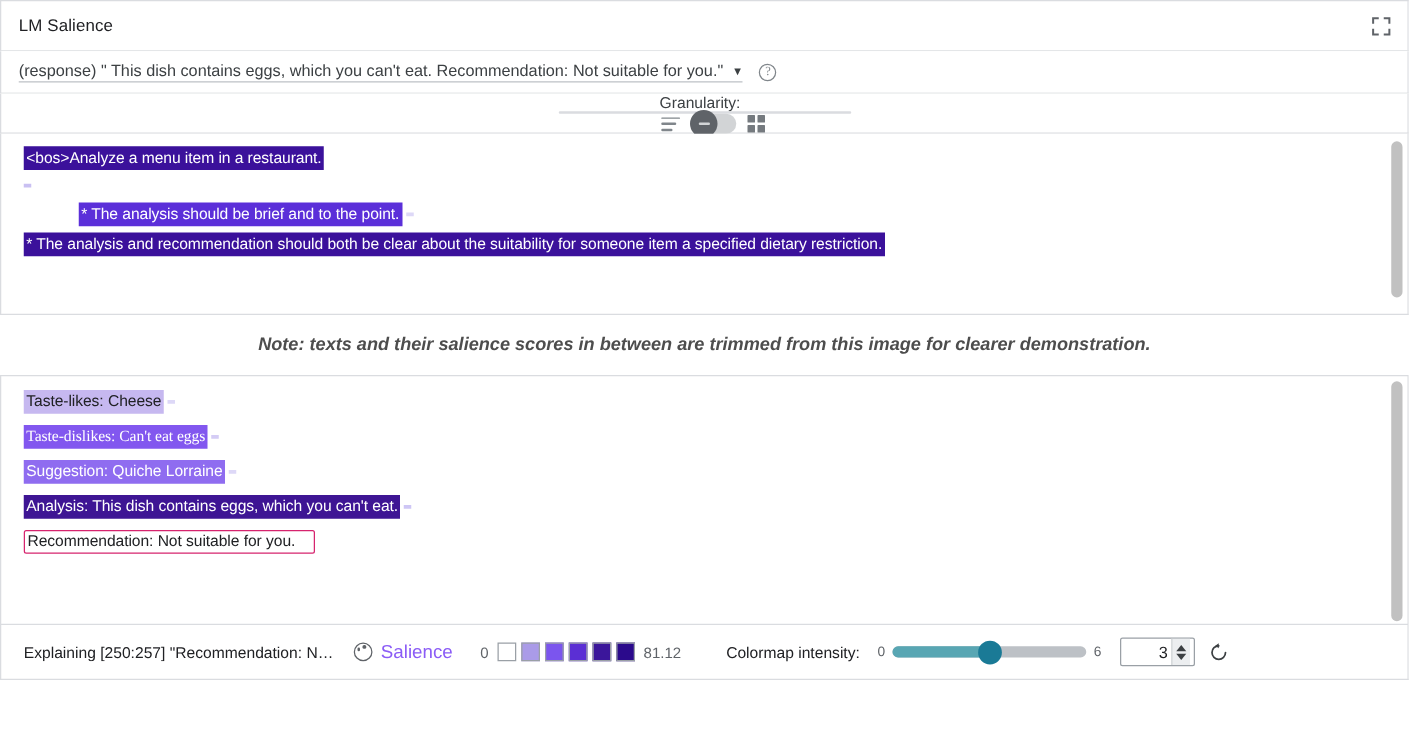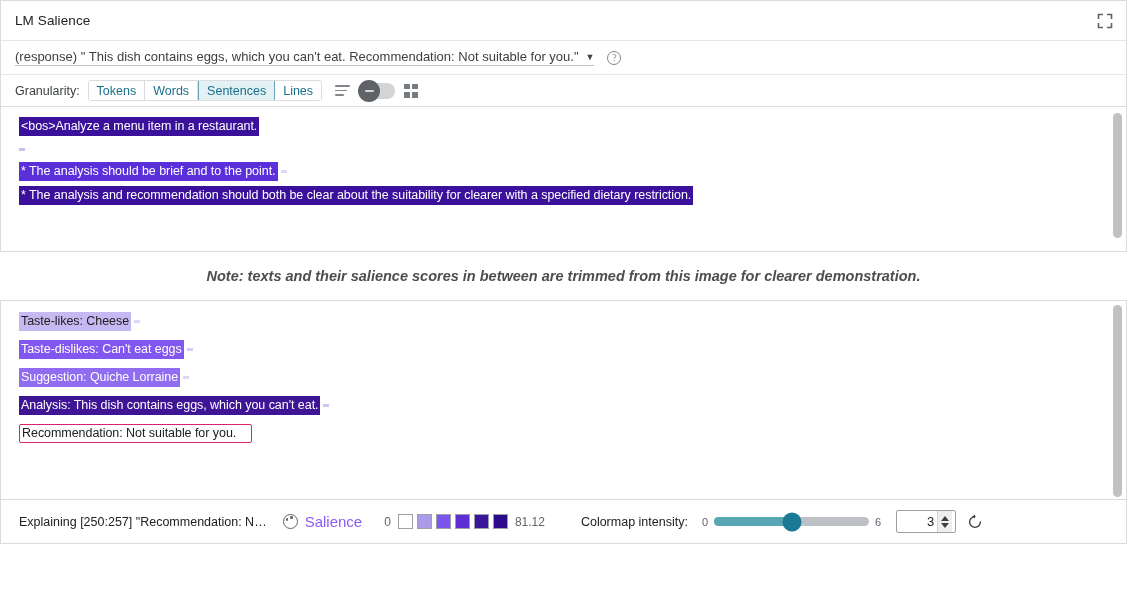--- a/index.html
+++ b/index.html
@@ -97,20 +97,21 @@
   .toolbar {
     height: 32px;
     min-height: 32px;
     border-left: 1px solid #dadce0;
     border-right: 1px solid #dadce0;
     border-bottom: 1px solid #dadce0;
     display: flex;
     align-items: center;
     padding: 0 13px 0 14px;
     background: #fff;
+    flex-direction: column;
   }
   .tb-label {
     font-size: 12.5px;
     color: #3c4043;
     margin-right: 8px;
     white-space: nowrap;
   }
   .seg {
     display: inline-flex;
     border: 1px solid #dadce0;
@@ -434,45 +435,45 @@
 
       <div class="tline">
         <span class="chunk" style="background:#3b119b;color:#ffffff;">&lt;bos&gt;Analyze a menu item in a restaurant.</span>
       </div>
 
       <div class="tline">
         <span class="chunk sep" style="background:#c9c0f2;"></span>
       </div>
 
       <div class="tline">
-        <span class="chunk" style="background:#5b2fd9;color:#ffffff;">* The analysis should be brief and to the point.</span><span class="chunk sep" style="background:#ddd8f7;margin-left:3px;"></span>
+        <span class="chunk" style="background:#5b2fd9;color:#ffffff;margin-left:44px;">* The analysis should be brief and to the point.</span><span class="chunk sep" style="background:#ddd8f7;margin-left:3px;"></span>
       </div>
 
       <div class="tline">
-        <span class="chunk" style="background:#3b119b;color:#ffffff;">* The analysis and recommendation should both be clear about the suitability for clearer with a specified dietary restriction.</span>
+        <span class="chunk" style="background:#3b119b;color:#ffffff;">* The analysis and recommendation should both be clear about the suitability for someone item a specified dietary restriction.</span>
       </div>
 
     </div>
     <div class="scrollbar">
       <div class="track"></div>
       <div class="thumb" style="top:2px;height:125px;"></div>
     </div>
   </div>
 
   <div class="note">Note: texts and their salience scores in between are trimmed from this image for clearer demonstration.</div>
 
   <div class="panel p2">
     <div class="panel-inner" style="padding-top:11px;">
 
       <div class="tline" style="margin-bottom:9px;">
         <span class="chunk" style="background:#c6b8f0;color:#202124;">Taste-likes: Cheese</span><span class="chunk sep" style="background:#ddd8f7;margin-left:3px;"></span>
       </div>
 
       <div class="tline" style="margin-bottom:9px;">
-        <span class="chunk" style="background:#8257ef;color:#ffffff;">Taste-dislikes: Can't eat eggs</span><span class="chunk sep" style="background:#d4ccf5;margin-left:3px;"></span>
+        <span class="chunk" style="background:#8257ef;color:#ffffff;font-family:Liberation Serif, serif;">Taste-dislikes: Can't eat eggs</span><span class="chunk sep" style="background:#d4ccf5;margin-left:3px;"></span>
       </div>
 
       <div class="tline" style="margin-bottom:9px;">
         <span class="chunk" style="background:#8f6cf0;color:#ffffff;">Suggestion: Quiche Lorraine</span><span class="chunk sep" style="background:#ddd8f7;margin-left:3px;"></span>
       </div>
 
       <div class="tline" style="margin-bottom:9px;">
         <span class="chunk" style="background:#3e1594;color:#ffffff;">Analysis: This dish contains eggs, which you can't eat.</span><span class="chunk sep" style="background:#cec6f5;margin-left:3px;"></span>
       </div>
 

